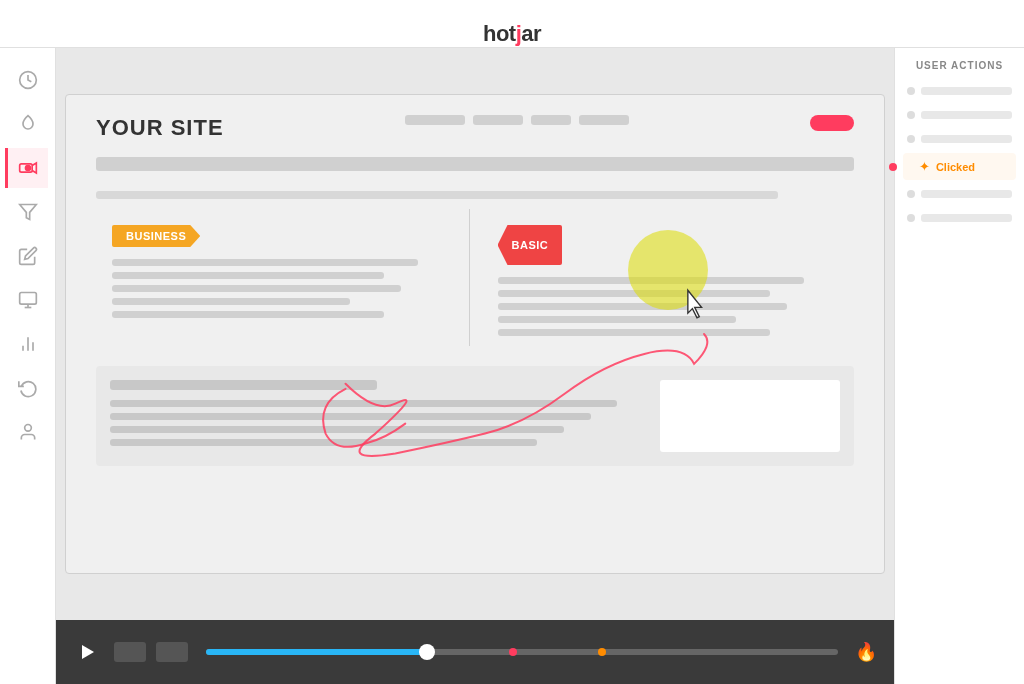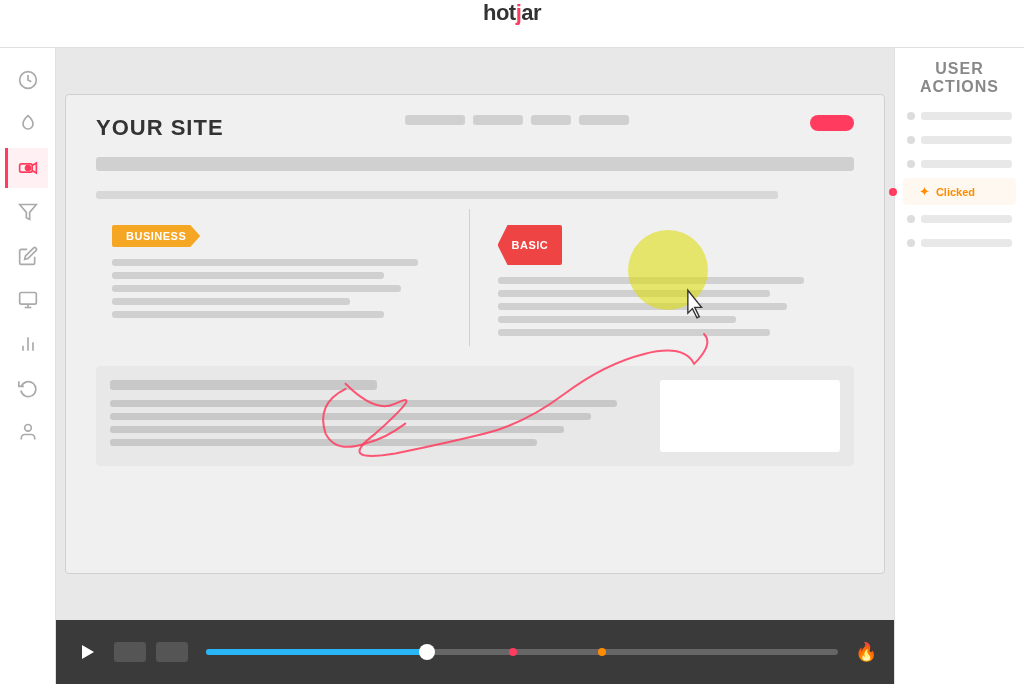--- a/index.html
+++ b/index.html
@@ -4,21 +4,21 @@
   <style>
     * { box-sizing: border-box; margin: 0; padding: 0; }
     body { font-family: Arial, sans-serif; background: #f5f5f5; display: flex; flex-direction: column; height: 684px; width: 1024px; overflow: hidden; }
 
     
     .header {
       height: 48px;
       background: #fff;
       border-bottom: 1px solid #e0e0e0;
       display: flex;
-      align-items: flex-start;
+      align-items: flex-end;
       justify-content: center;
       flex-shrink: 0;
     }
     .logo-text {
       font-size: 22px;
       font-weight: bold;
       color: #333;
       letter-spacing: -0.5px;
     }
     .logo-dot {
@@ -344,21 +344,21 @@
     .right-panel {
       width: 130px;
       background: #fff;
       border-left: 1px solid #e0e0e0;
       display: flex;
       flex-direction: column;
       padding: 12px 8px;
       flex-shrink: 0;
     }
     .panel-title {
-      font-size: 16px;
+      font-size: 10px;
       font-weight: bold;
       color: #888;
       letter-spacing: 1px;
       margin-bottom: 10px;
       text-align: center;
     }
     .action-item {
       display: flex;
       align-items: center;
       padding: 6px 4px;

